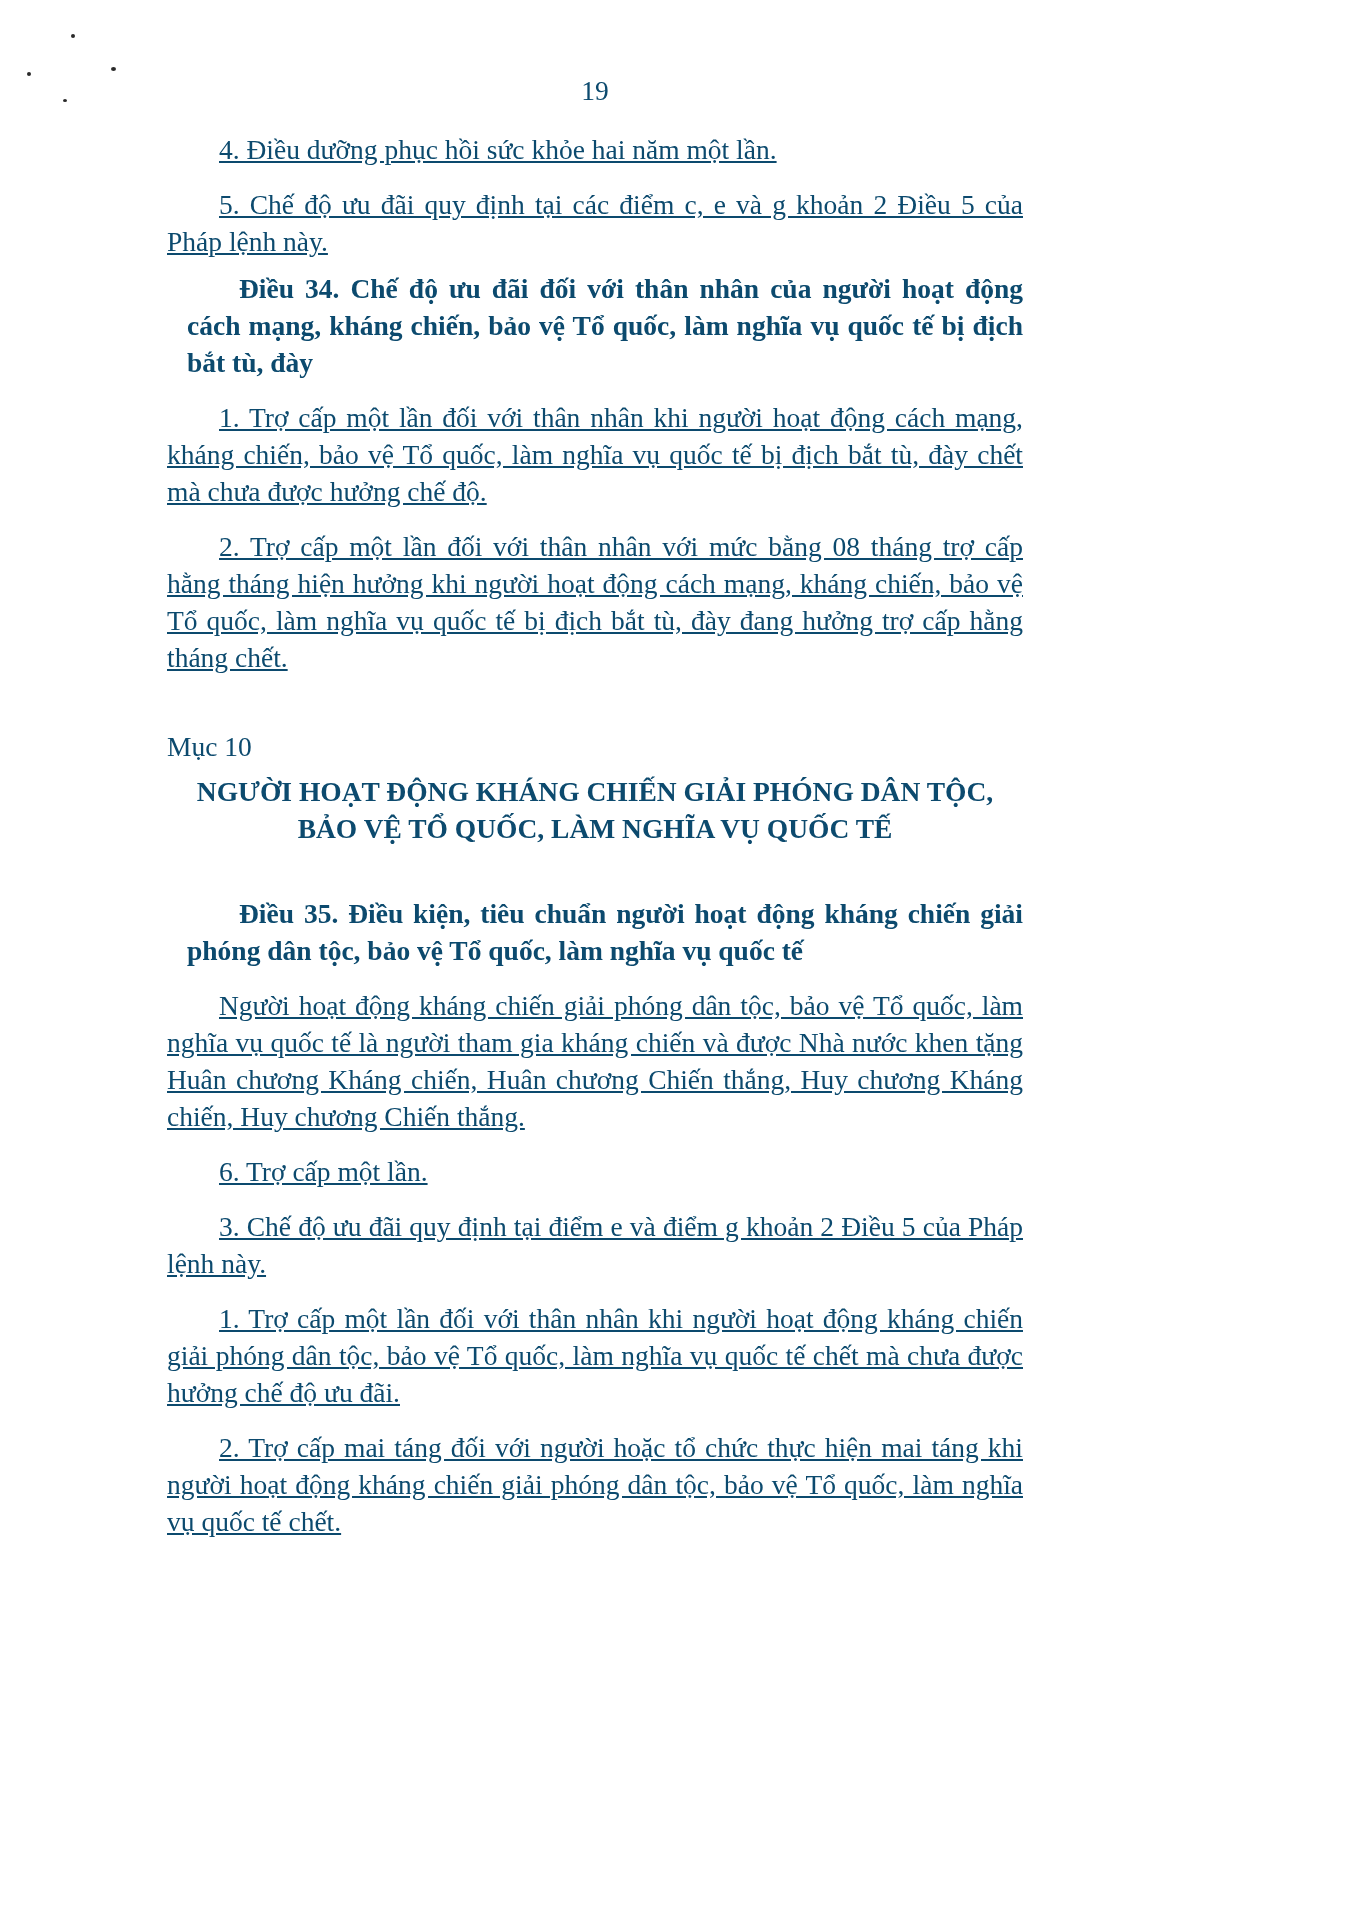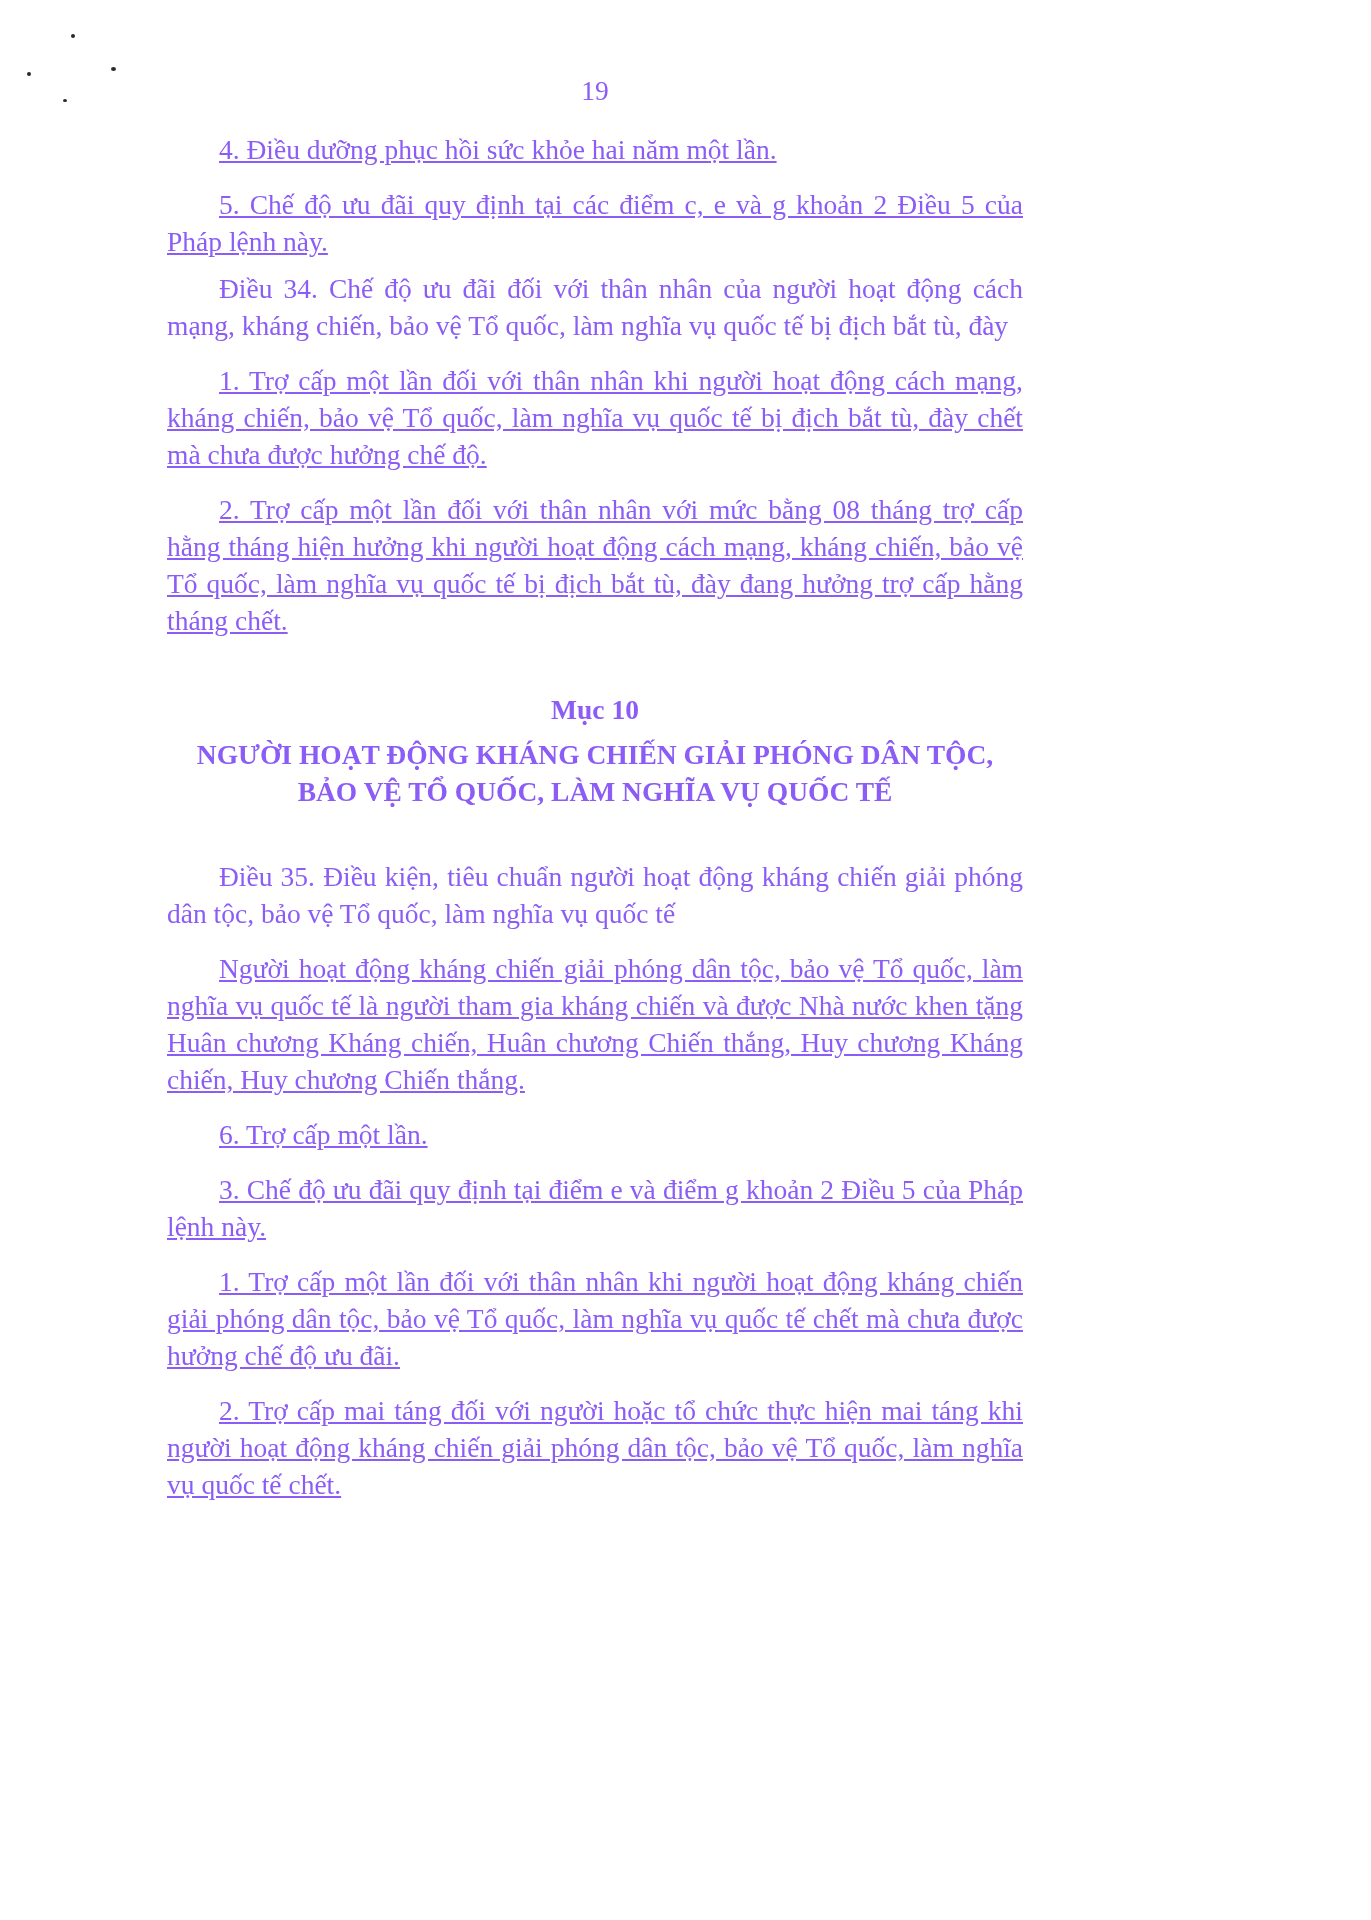--- a/index.html
+++ b/index.html
@@ -6,21 +6,21 @@
     margin: 0;
     padding: 0;
     background: #e8e8e8;
   }
   .page {
     position: relative;
     width: 1371px;
     height: 1920px;
     margin: 0 auto;
     background: #ffffff;
-    color: #8b5cf6;
+    color: #0c4a6e;
     font-family: "Liberation Serif", "DejaVu Serif", serif;
     font-size: 27.5px;
     line-height: 37px;
     overflow: hidden;
   }
   .content {
     position: absolute;
     left: 167px;
     top: 72px;
     width: 856px;
@@ -29,26 +29,26 @@
     text-align: center;
     margin: 0 0 22px 0;
   }
   p {
     margin: 0;
     text-align: justify;
     text-indent: 52px;
   }
   p.body { margin-top: 18px; text-decoration: underline; }
   p.heading {
-    font-weight: normal;
+    font-weight: bold;
     margin-top: 10px;
+    margin-left: 20px;
   }
   p.section-num {
-    font-weight: bold;
-    text-align: center;
+    font-weight: normal;
     text-indent: 0;
     margin-top: 52px;
   }
   p.section-title {
     font-weight: bold;
     text-align: center;
     text-indent: 0;
     margin-top: 8px;
   }
   p.mt-lg { margin-top: 48px; }

